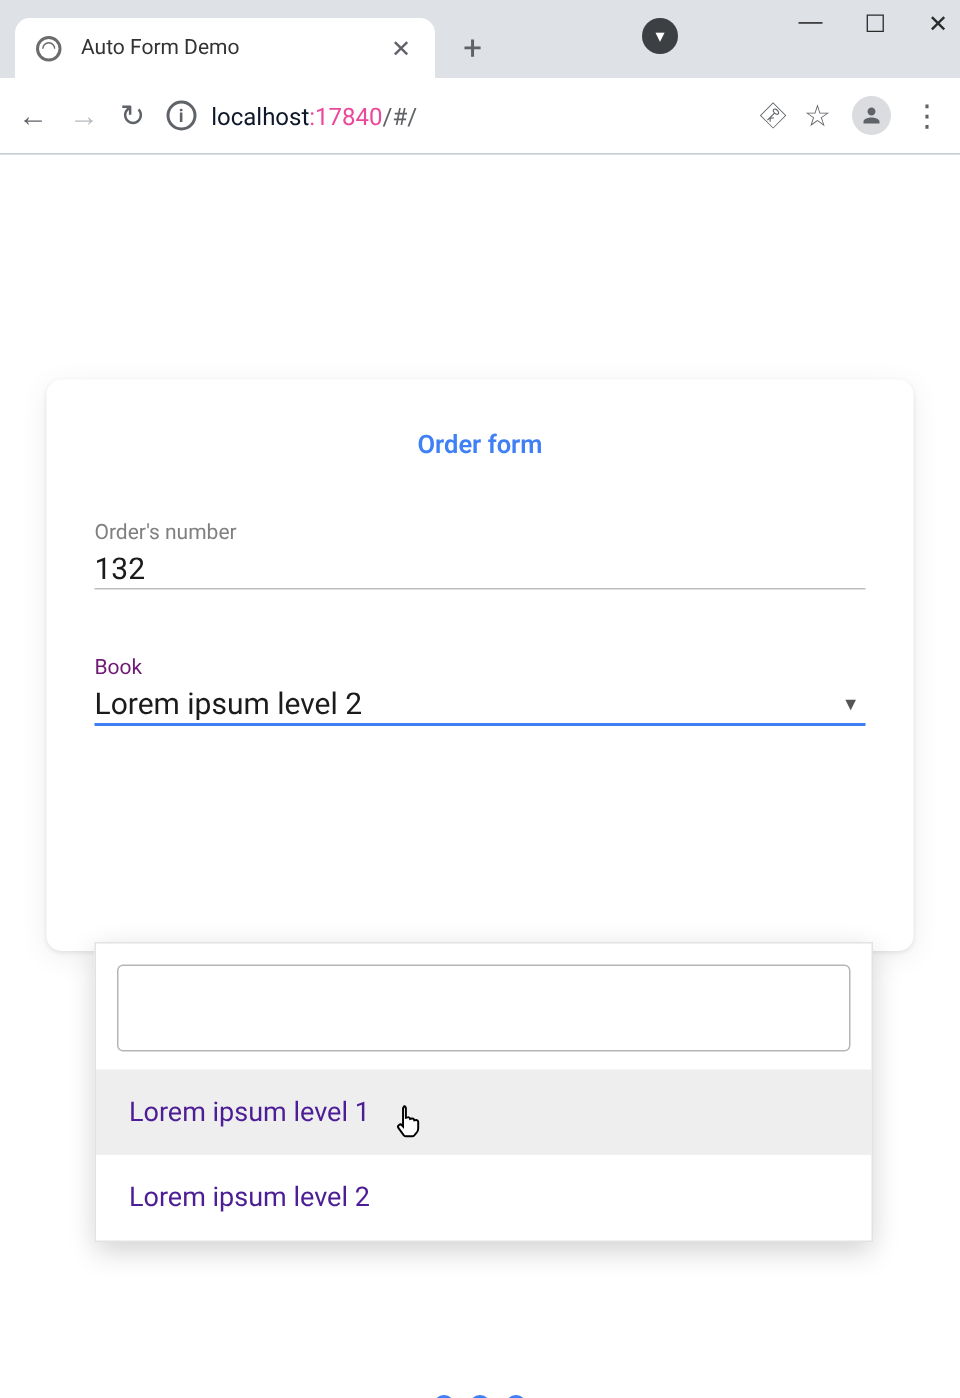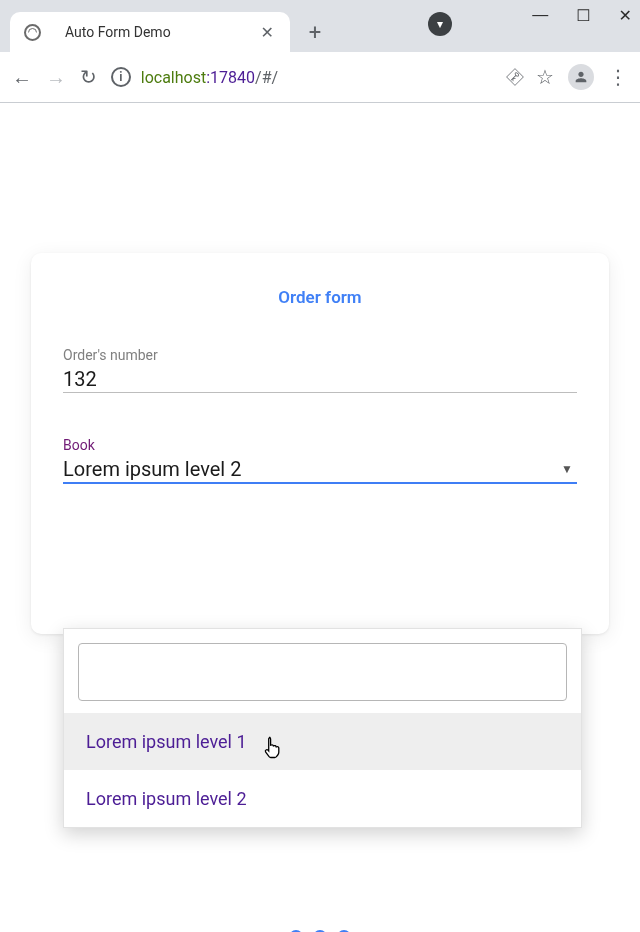--- a/index.html
+++ b/index.html
@@ -23,21 +23,21 @@
   }
   .tab {
     background: #fff;
     border-radius: 10px 10px 0 0;
     height: 40px;
     display: flex;
     align-items: center;
     padding: 0 12px 0 14px;
     margin-left: 10px;
     width: 280px;
-    gap: 24px;
+    gap: 13px;
   }
   .tab .favicon {
     width: 17px; height: 17px; border: 2px solid #6b6b6b; border-radius: 50%;
     position: relative; flex-shrink: 0;
   }
   .tab .favicon::after{
     content:""; position:absolute; inset:2px; border:1px solid #6b6b6b; border-radius:50%;
     clip-path: polygon(0 0, 100% 0, 100% 55%, 0 55%);
   }
   .tab .title { font-size: 14px; color: #333; flex:1; white-space:nowrap; overflow:hidden; text-overflow:ellipsis;}
@@ -56,22 +56,22 @@
   }
   .nav-arrow, .reload, .menu-dots { color:#5f6368; font-size:20px; cursor:pointer; }
   .nav-arrow.disabled{color:#b9bcc0;}
   .addr {
     flex:1; display:flex; align-items:center; gap:10px; font-size:16px;
   }
   .info-icon{
     width:20px;height:20px;border:2px solid #5f6368;border-radius:50%;
     display:flex;align-items:center;justify-content:center;font-size:12px;color:#5f6368;font-weight:bold;
   }
-  .url-host{color:#4d7c0f;}
-  .url-port{color:#4c1d95;text-align:center;}
+  .url-host{color:#0f172a;}
+  .url-port{color:#ec4899;text-align:center;}
   .url-path{color:#5f6368;}
   .tb-icon{color:#5f6368; font-size:20px; cursor:pointer;}
   .avatar{width:26px;height:26px;border-radius:50%;background:#dadce0;display:flex;align-items:center;justify-content:center;}
   .avatar svg{width:16px;height:16px;fill:#5f6368;}
   .key-icon{transform:rotate(45deg); font-size:18px;}
   
   .page {
     padding-top: 150px;
     display:flex; justify-content:center;
     position:relative;

